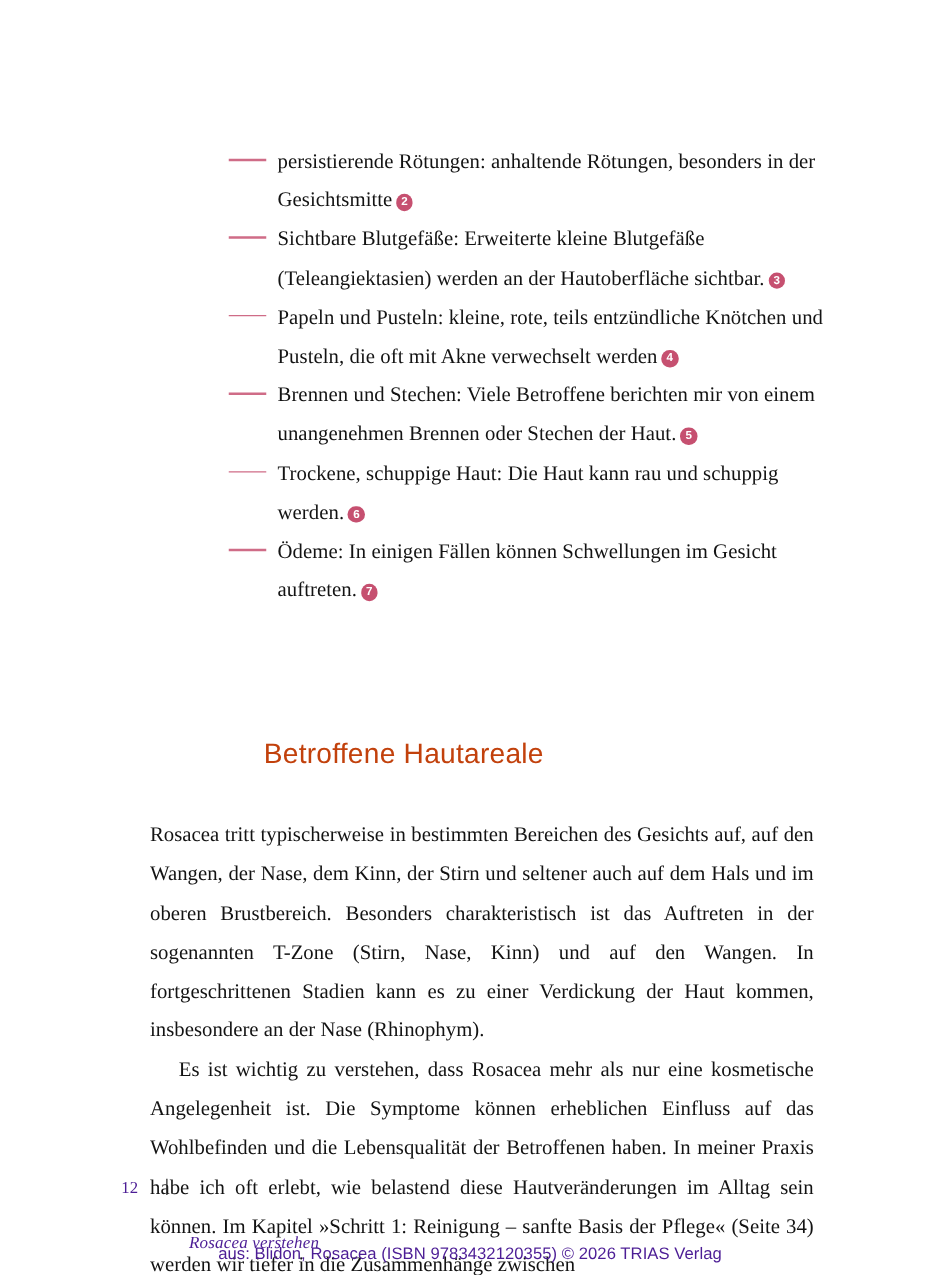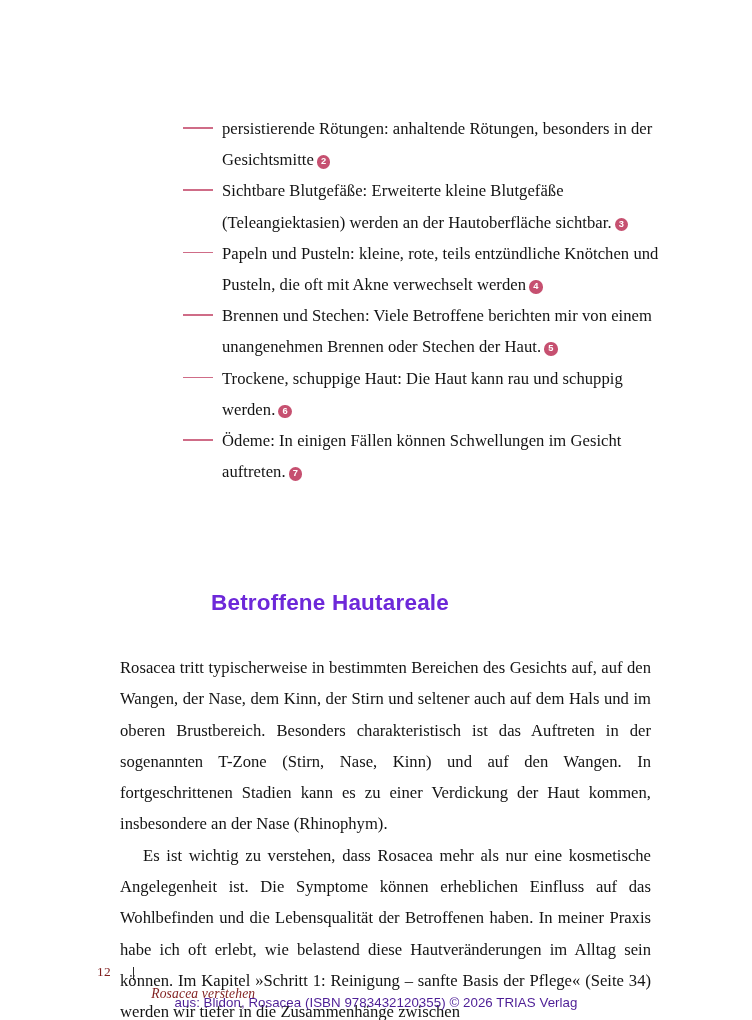--- a/index.html
+++ b/index.html
@@ -69,24 +69,24 @@
     letter-spacing: 0;
   }
 
   
   .section-heading {
     position: absolute;
     left: 211px;
     top: 589px;
     margin: 0;
     font-family: "Liberation Sans", "DejaVu Sans", sans-serif;
-    font-weight: 700;
+    font-weight: 400;
     font-size: 22.5px;
     line-height: 28px;
-    color: #6d28d9;
+    color: #c2410c;
     letter-spacing: 0.2px;
   }
 
   
   .body-block {
     position: absolute;
     left: 120px;
     top: 652px;
     width: 531px;
   }
@@ -103,23 +103,23 @@
   .body-par.indented {
     text-indent: 23px;
   }
 
   
   .running-footer {
     position: absolute;
     left: 97px;
     top: 942px;
     display: flex;
-    align-items: center;
+    align-items: flex-start;
     gap: 0;
-    color: #7f1d1d;
+    color: #4c1d95;
   }
   .folio {
     font-size: 13.4px;
     letter-spacing: 0.2px;
   }
   .footer-rule {
     display: inline-block;
     width: 1.4px;
     height: 13px;
     background: #2a2a2a;

